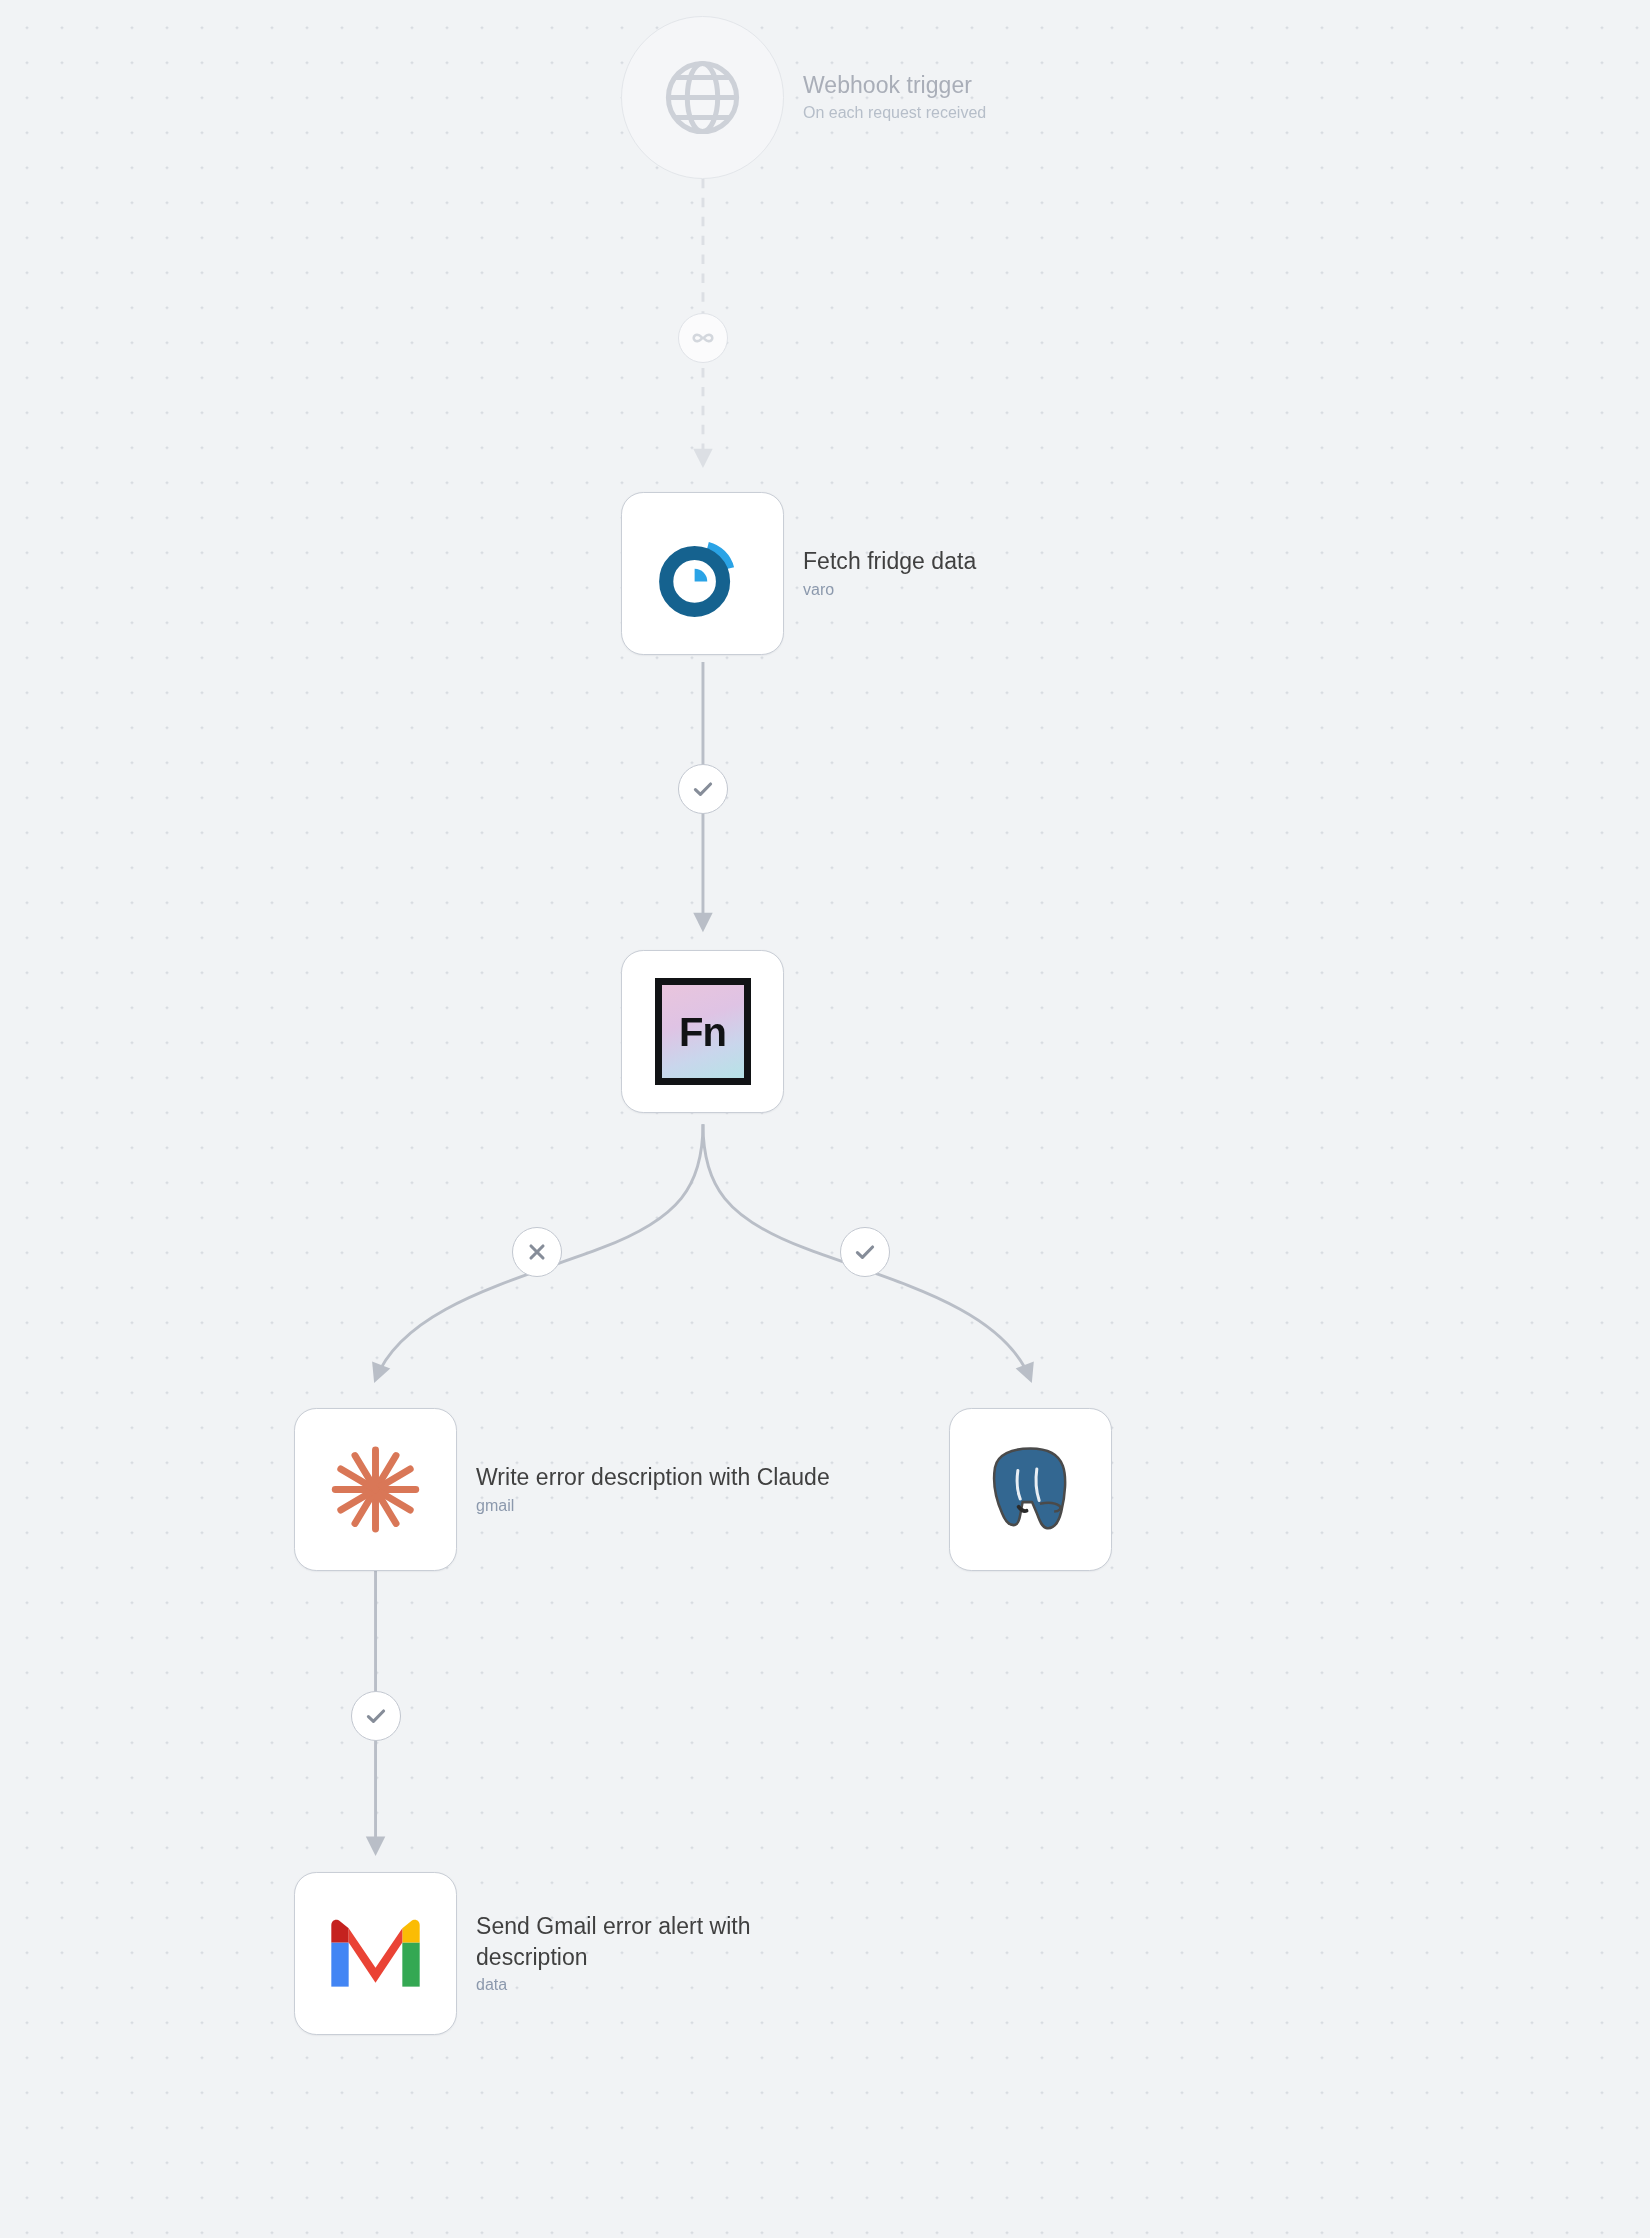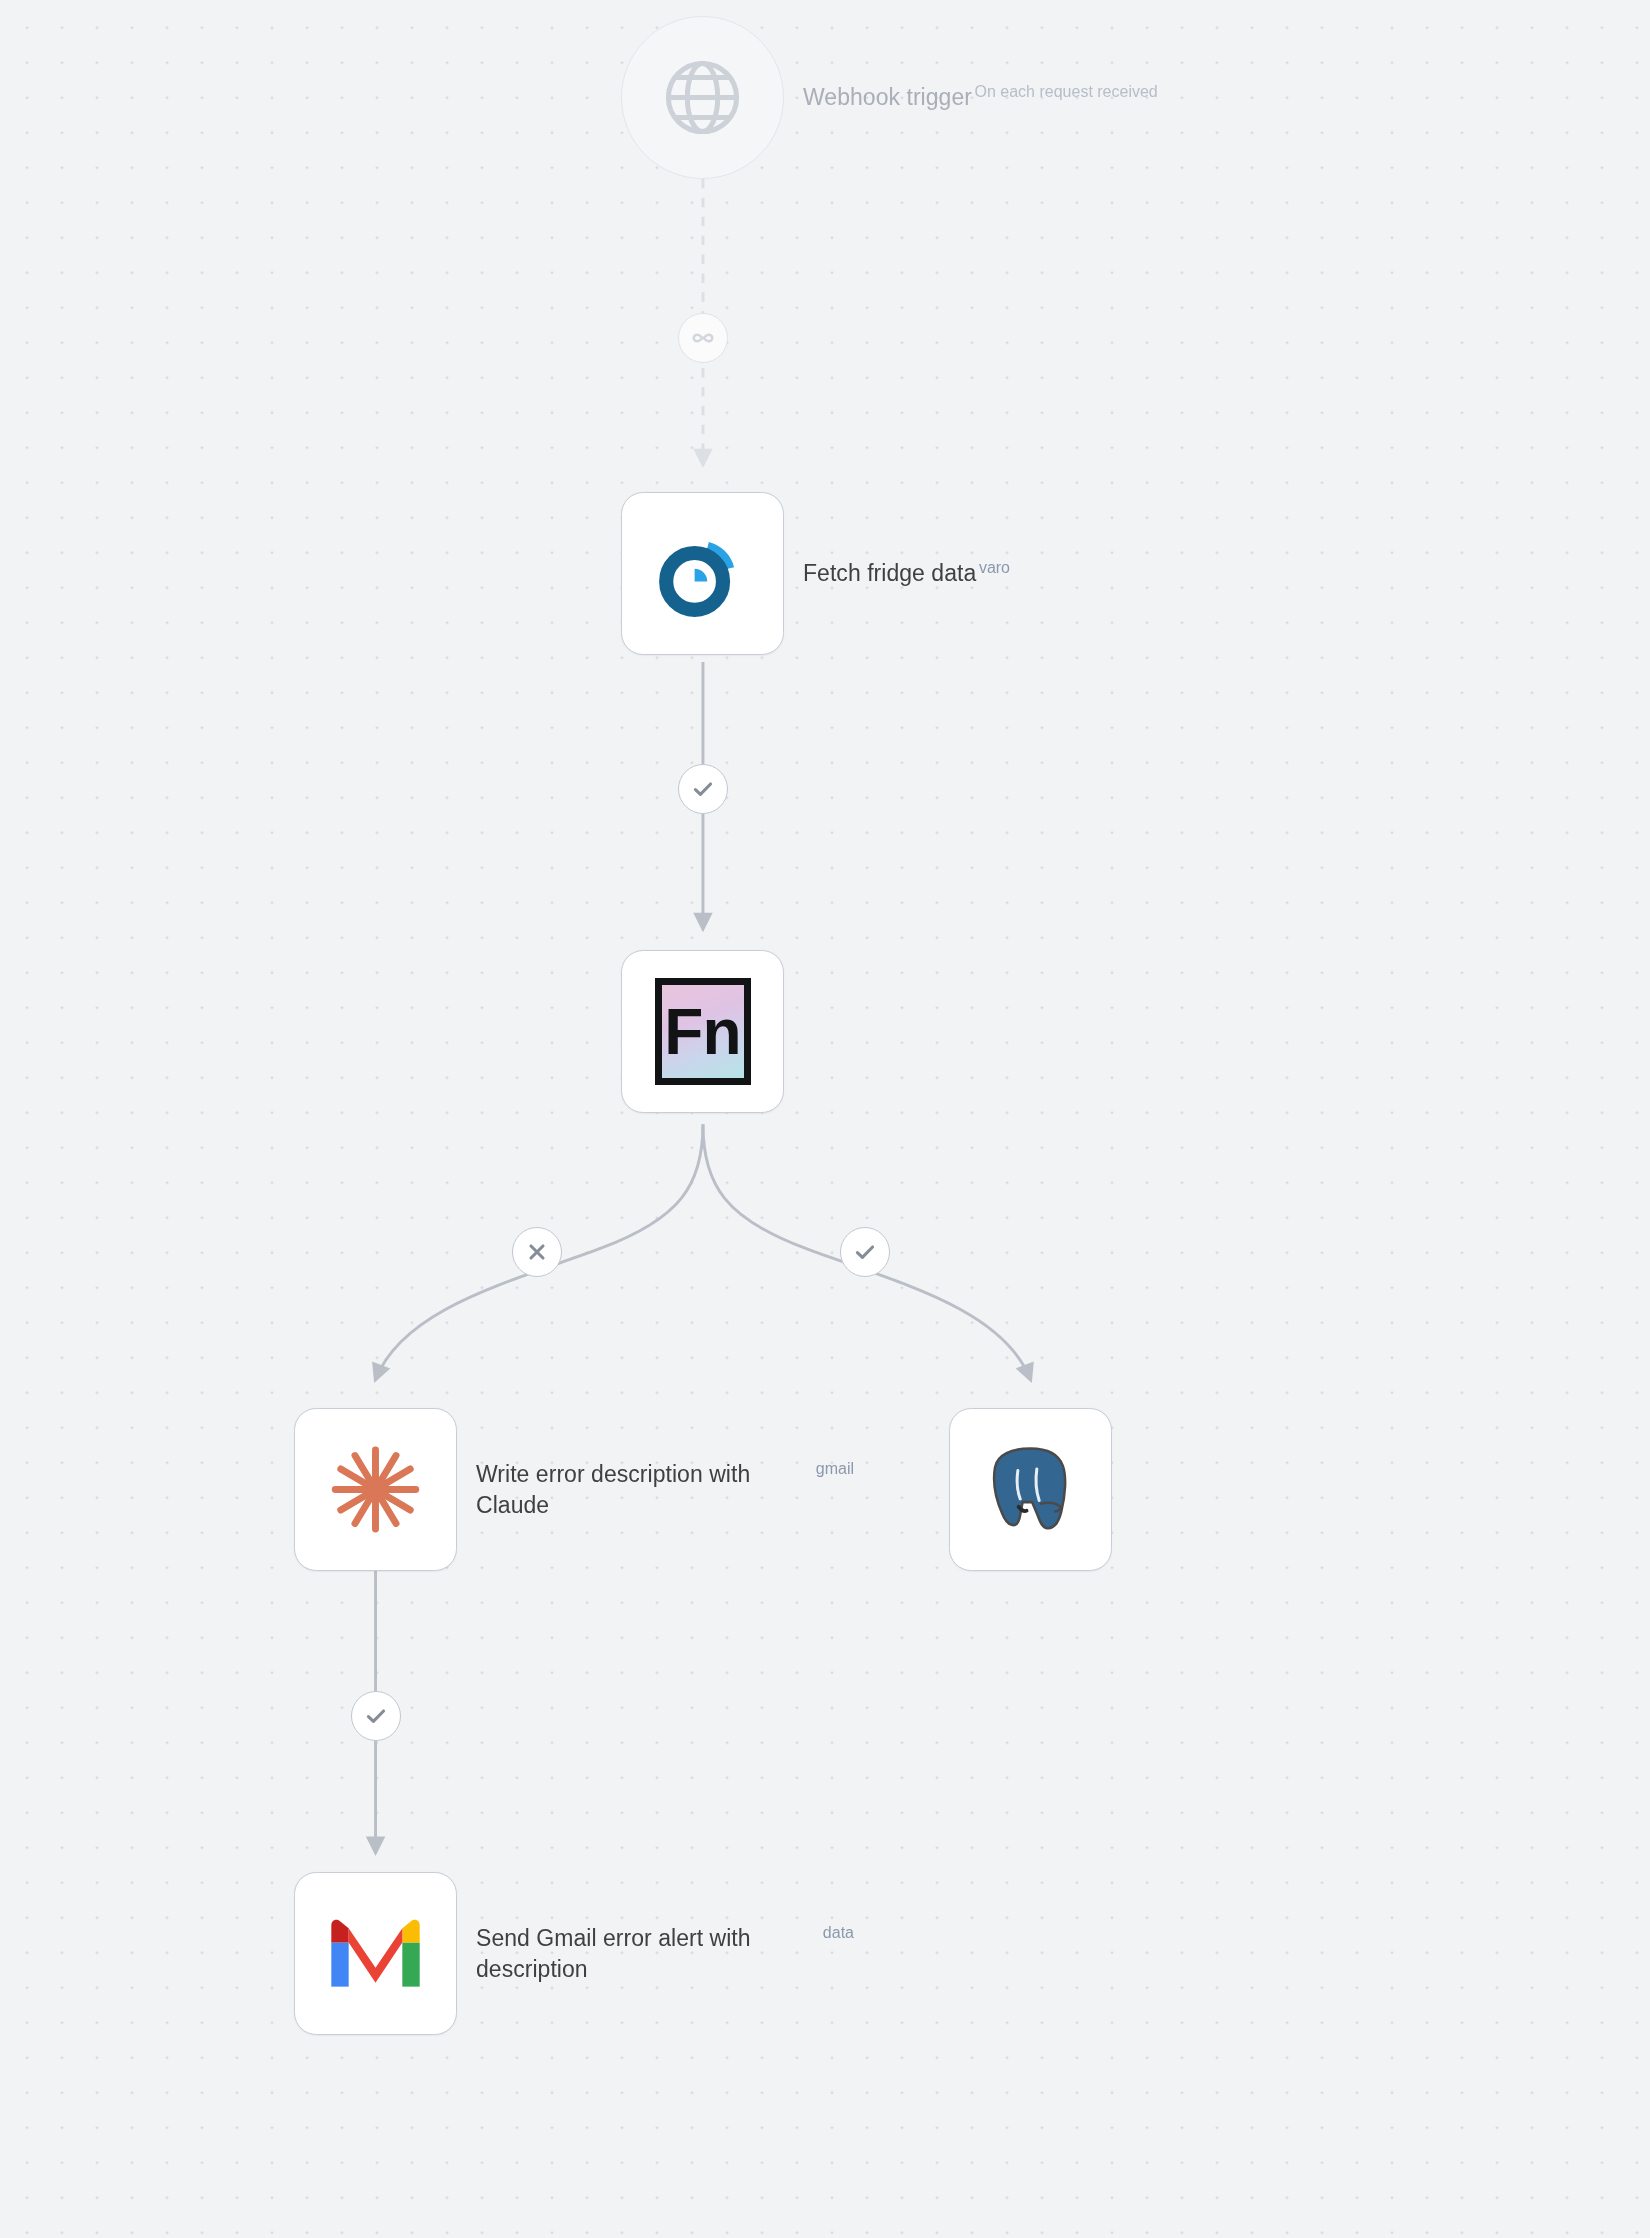--- a/index.html
+++ b/index.html
@@ -58,21 +58,21 @@
 
   .node-card.round {
     border-radius: 50%;
     background: #f7f8fa;
     border-color: #e3e6ea;
     box-shadow: none;
   }
 
   .node-text {
     display: flex;
-    flex-direction: row;
+    flex-direction: column;
     justify-content: center;
     gap: 2.6px;
     max-width: 378px;
   }
 
   .node-title {
     font-size: 23px;
     line-height: 1.34;
     color: #404040;
     letter-spacing: 0.04px;
@@ -119,21 +119,21 @@
     width: 96px;
     height: 107px;
     border: 7.7px solid #111315;
     background: linear-gradient(160deg, #e9c5dd 0%, #dfc3e4 38%, #c9d6ec 70%, #b6e3e6 100%);
     display: flex;
     align-items: center;
     justify-content: center;
   }
   .fn-tile span {
     font-family: "Liberation Sans", sans-serif;
-    font-size: 64px;
+    font-size: 40px;
     font-weight: 700;
     color: #111315;
     letter-spacing: -0.9px;
     line-height: 1;
   }
 </style>
 </head>
 <body>
 
 <div id="canvas">

